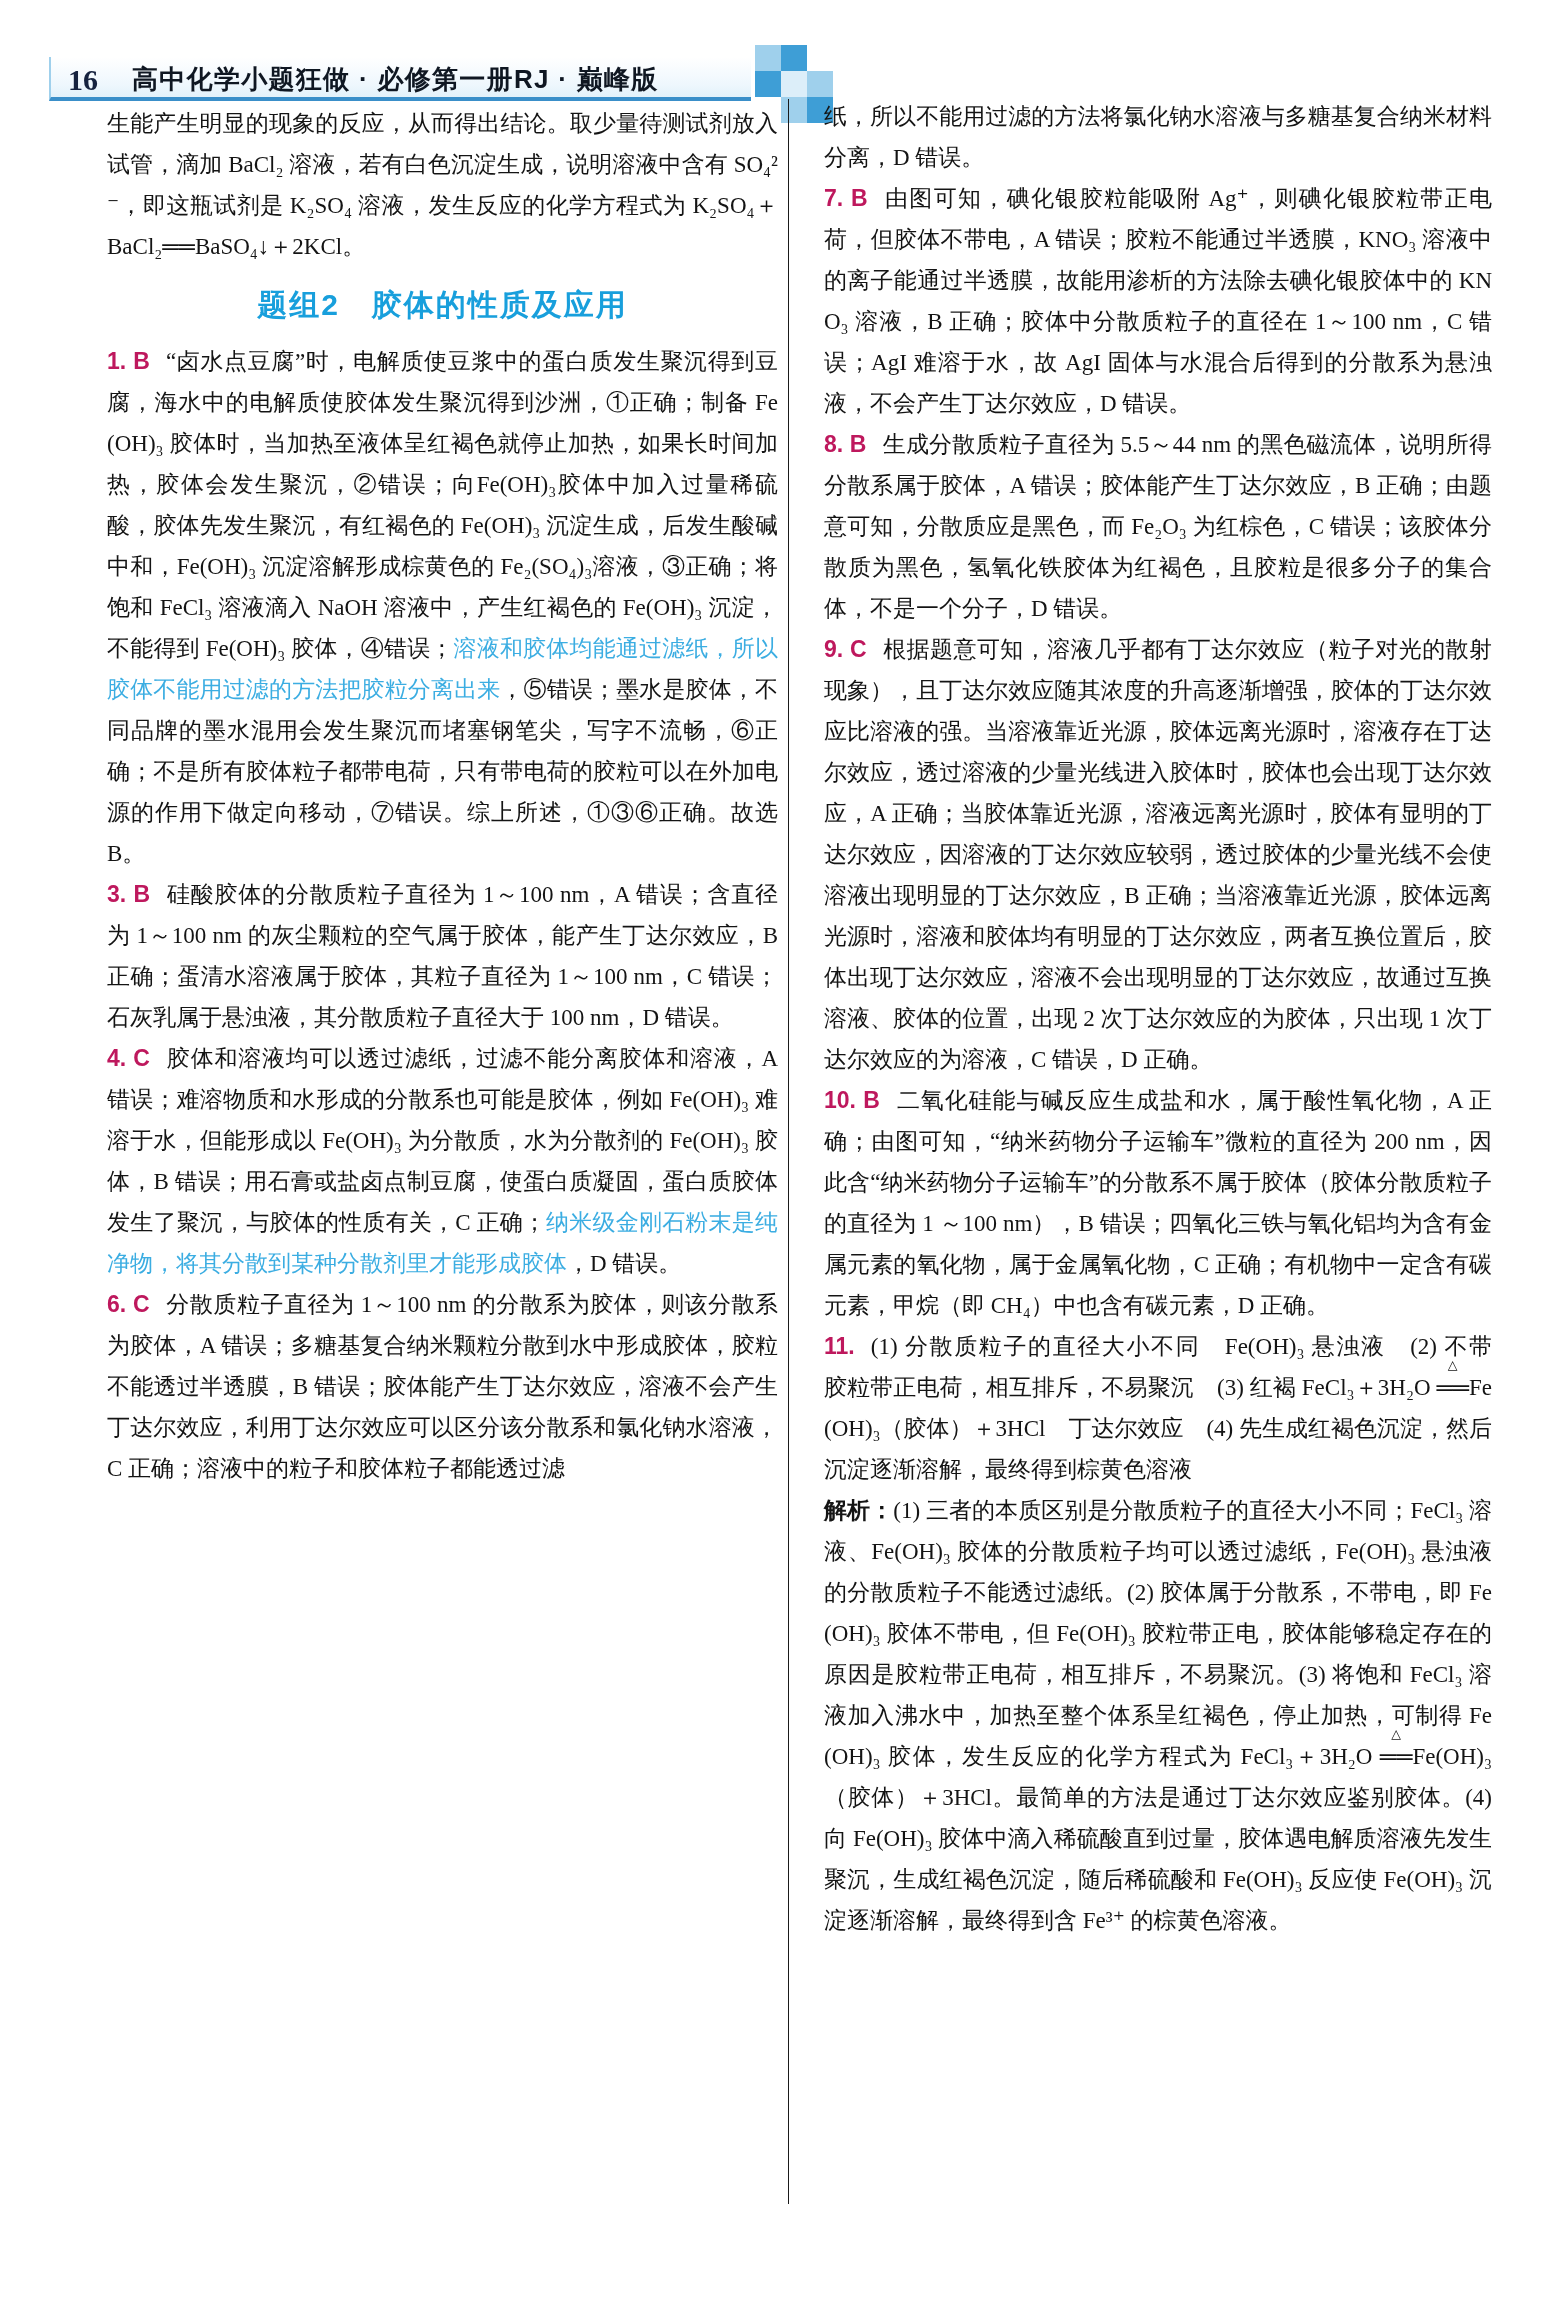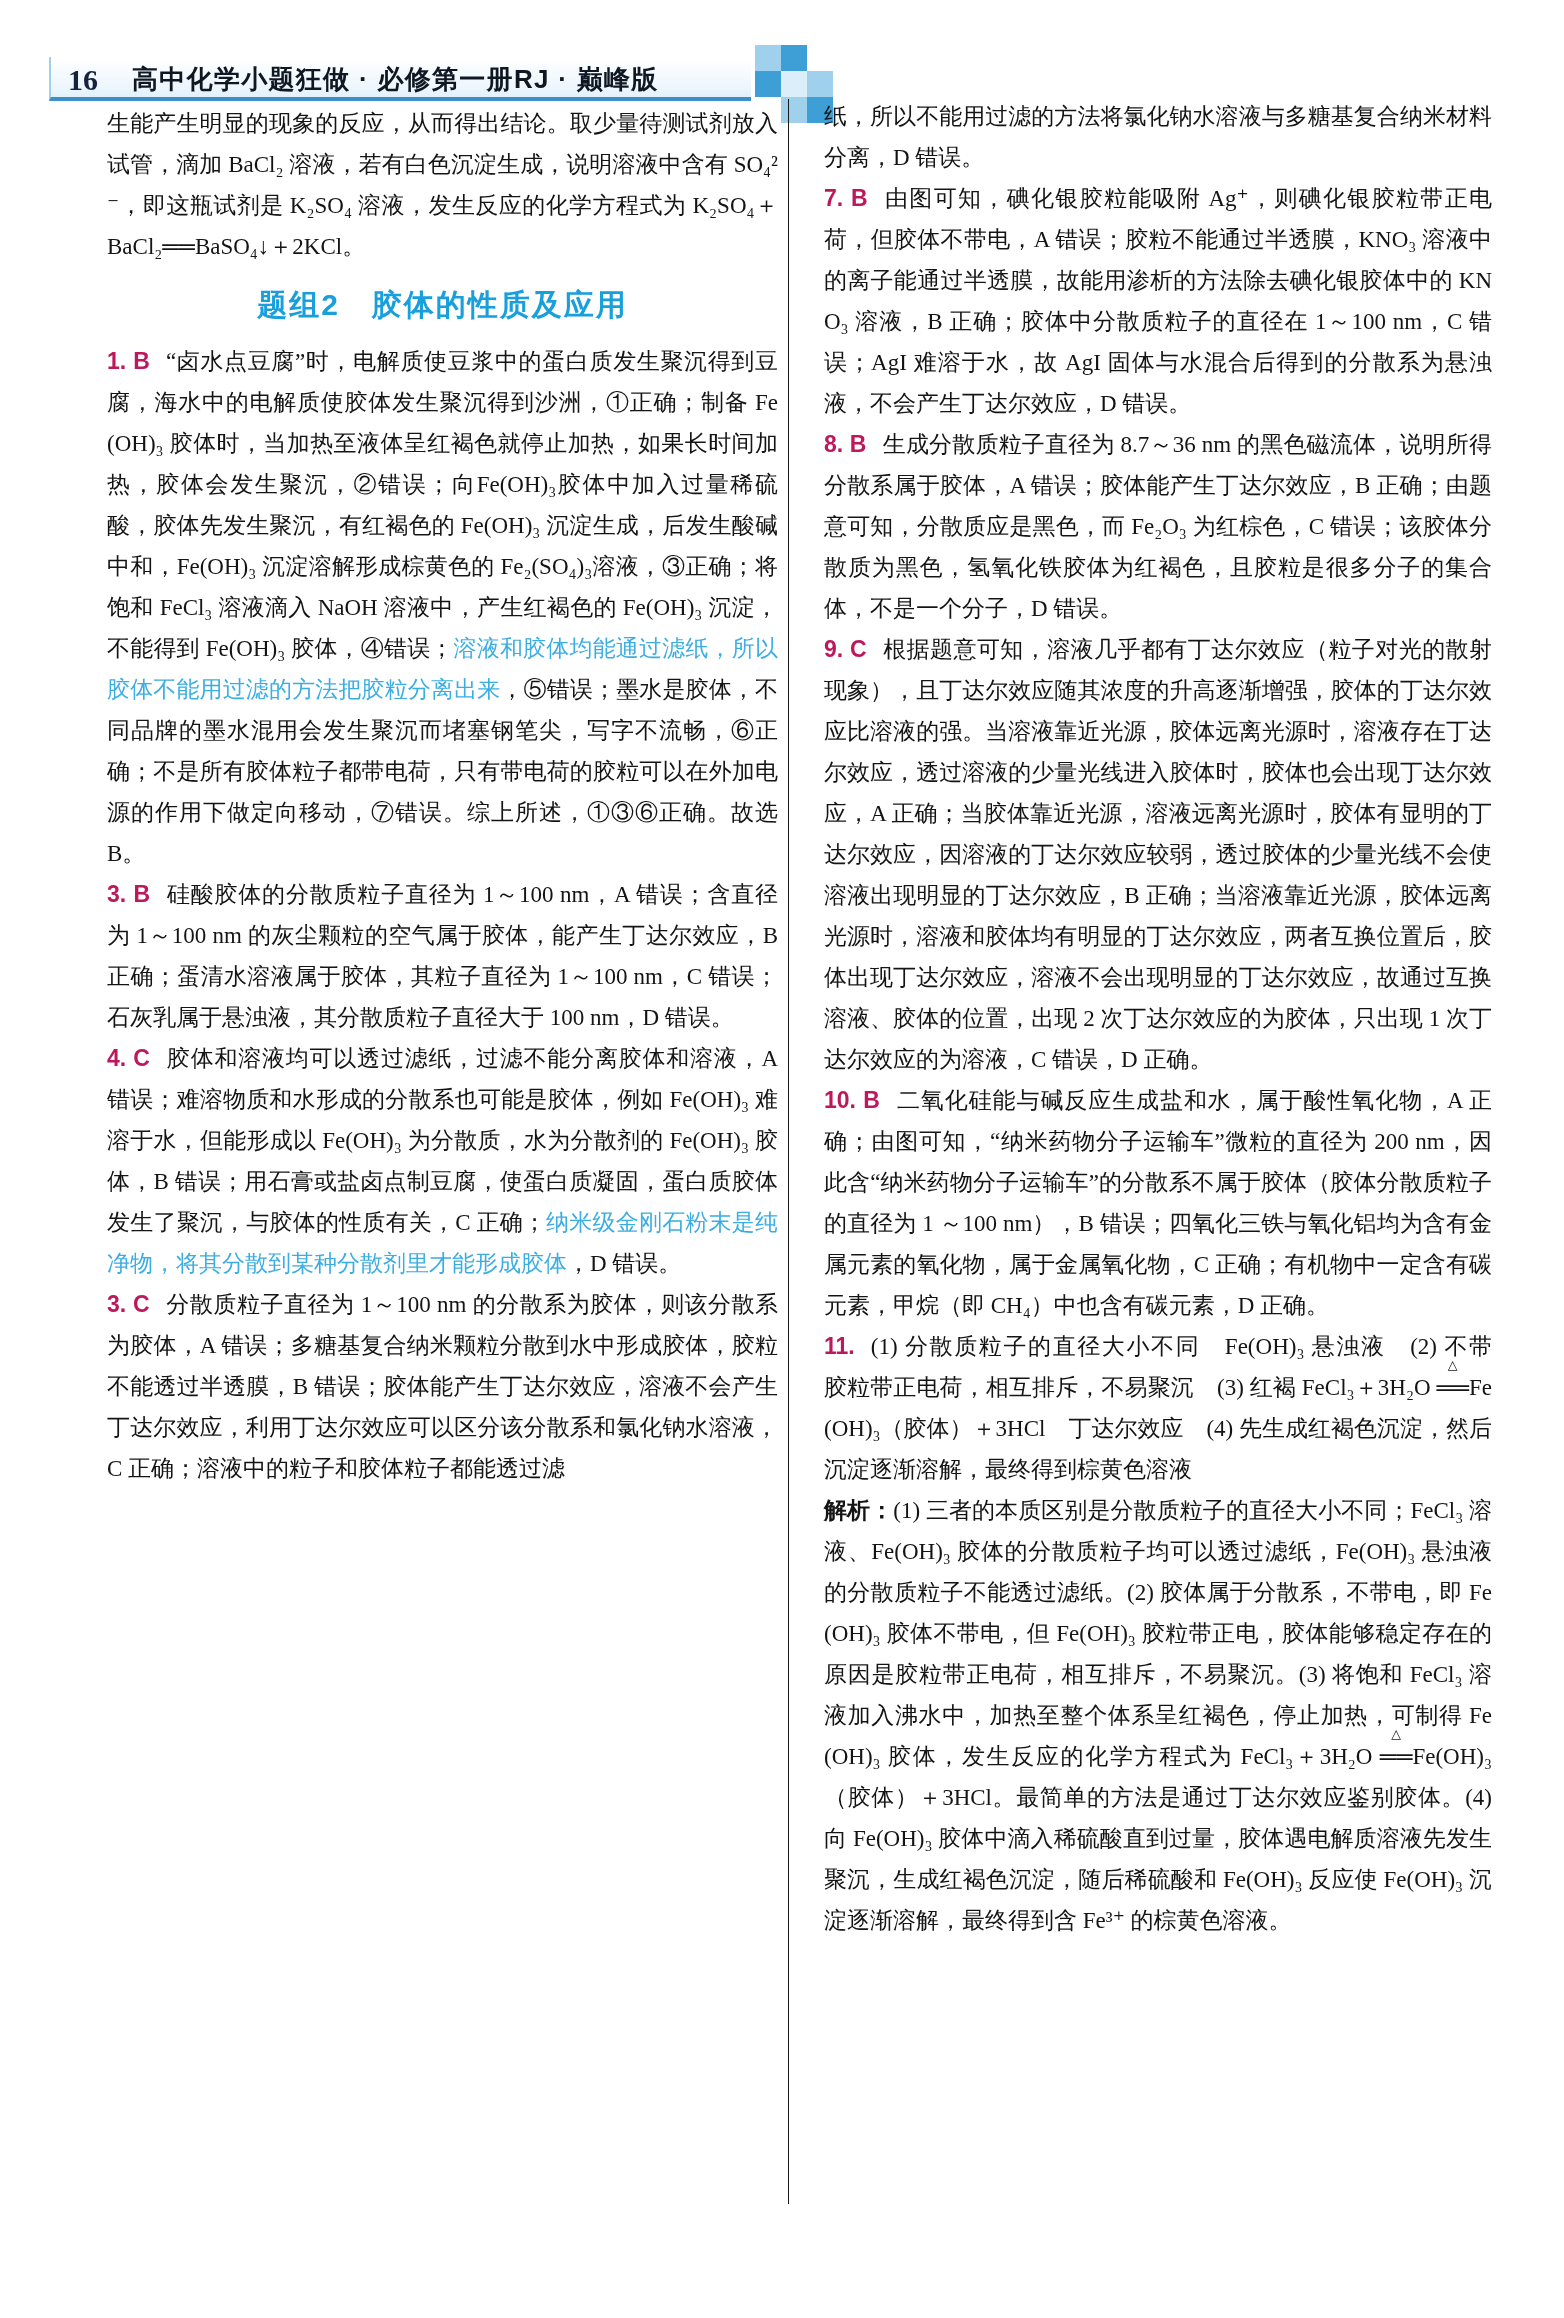--- a/index.html
+++ b/index.html
@@ -78,27 +78,27 @@
   </div>
 
   <div class="divider"></div>
 
   <div class="col col-left">
       <p><span>生能产生明显的现象的反应，从而得出结论。取少量待测试剂放入试管，滴加 BaCl₂ 溶液，若有白色沉淀生成，说明溶液中含有 SO₄²⁻，即这瓶试剂是 K₂SO₄ 溶液，发生反应的化学方程式为 K₂SO₄＋BaCl₂══BaSO₄↓＋2KCl。</span></p>
       <p class="group-title"><span>题组2　胶体的性质及应用</span></p>
       <p><span class="num">1. B</span><span>“卤水点豆腐”时，电解质使豆浆中的蛋白质发生聚沉得到豆腐，海水中的电解质使胶体发生聚沉得到沙洲，①正确；制备 Fe(OH)₃ 胶体时，当加热至液体呈红褐色就停止加热，如果长时间加热，胶体会发生聚沉，②错误；向Fe(OH)₃胶体中加入过量稀硫酸，胶体先发生聚沉，有红褐色的 Fe(OH)₃ 沉淀生成，后发生酸碱中和，Fe(OH)₃ 沉淀溶解形成棕黄色的 Fe₂(SO₄)₃溶液，③正确；将饱和 FeCl₃ 溶液滴入 NaOH 溶液中，产生红褐色的 Fe(OH)₃ 沉淀，不能得到 Fe(OH)₃ 胶体，④错误；</span><span class="blue">溶液和胶体均能通过滤纸，所以胶体不能用过滤的方法把胶粒分离出来</span><span>，⑤错误；墨水是胶体，不同品牌的墨水混用会发生聚沉而堵塞钢笔尖，写字不流畅，⑥正确；不是所有胶体粒子都带电荷，只有带电荷的胶粒可以在外加电源的作用下做定向移动，⑦错误。综上所述，①③⑥正确。故选 B。</span></p>
       <p><span class="num">3. B</span><span>硅酸胶体的分散质粒子直径为 1～100 nm，A 错误；含直径为 1～100 nm 的灰尘颗粒的空气属于胶体，能产生丁达尔效应，B 正确；蛋清水溶液属于胶体，其粒子直径为 1～100 nm，C 错误；石灰乳属于悬浊液，其分散质粒子直径大于 100 nm，D 错误。</span></p>
       <p><span class="num">4. C</span><span>胶体和溶液均可以透过滤纸，过滤不能分离胶体和溶液，A 错误；难溶物质和水形成的分散系也可能是胶体，例如 Fe(OH)₃ 难溶于水，但能形成以 Fe(OH)₃ 为分散质，水为分散剂的 Fe(OH)₃ 胶体，B 错误；用石膏或盐卤点制豆腐，使蛋白质凝固，蛋白质胶体发生了聚沉，与胶体的性质有关，C 正确；</span><span class="blue">纳米级金刚石粉末是纯净物，将其分散到某种分散剂里才能形成胶体</span><span>，D 错误。</span></p>
-      <p><span class="num">3. C</span><span>分散质粒子直径为 1～100 nm 的分散系为胶体，则该分散系为胶体，A 错误；多糖基复合纳米颗粒分散到水中形成胶体，胶粒不能透过半透膜，B 错误；胶体能产生丁达尔效应，溶液不会产生丁达尔效应，利用丁达尔效应可以区分该分散系和氯化钠水溶液，C 正确；溶液中的粒子和胶体粒子都能透过滤</span></p>
+      <p><span class="num">6. C</span><span>分散质粒子直径为 1～100 nm 的分散系为胶体，则该分散系为胶体，A 错误；多糖基复合纳米颗粒分散到水中形成胶体，胶粒不能透过半透膜，B 错误；胶体能产生丁达尔效应，溶液不会产生丁达尔效应，利用丁达尔效应可以区分该分散系和氯化钠水溶液，C 正确；溶液中的粒子和胶体粒子都能透过滤</span></p>
     </div>
 
   <div class="col col-right">
       <p><span>纸，所以不能用过滤的方法将氯化钠水溶液与多糖基复合纳米材料分离，D 错误。</span></p>
       <p><span class="num">7. B</span><span>由图可知，碘化银胶粒能吸附 Ag⁺，则碘化银胶粒带正电荷，但胶体不带电，A 错误；胶粒不能通过半透膜，KNO₃ 溶液中的离子能通过半透膜，故能用渗析的方法除去碘化银胶体中的 KNO₃ 溶液，B 正确；胶体中分散质粒子的直径在 1～100 nm，C 错误；AgI 难溶于水，故 AgI 固体与水混合后得到的分散系为悬浊液，不会产生丁达尔效应，D 错误。</span></p>
-      <p><span class="num">8. B</span><span>生成分散质粒子直径为 8.7～36 nm 的黑色磁流体，说明所得分散系属于胶体，A 错误；胶体能产生丁达尔效应，B 正确；由题意可知，分散质应是黑色，而 Fe₂O₃ 为红棕色，C 错误；该胶体分散质为黑色，氢氧化铁胶体为红褐色，且胶粒是很多分子的集合体，不是一个分子，D 错误。</span></p>
+      <p><span class="num">8. B</span><span>生成分散质粒子直径为 5.5～44 nm 的黑色磁流体，说明所得分散系属于胶体，A 错误；胶体能产生丁达尔效应，B 正确；由题意可知，分散质应是黑色，而 Fe₂O₃ 为红棕色，C 错误；该胶体分散质为黑色，氢氧化铁胶体为红褐色，且胶粒是很多分子的集合体，不是一个分子，D 错误。</span></p>
       <p><span class="num">9. C</span><span>根据题意可知，溶液几乎都有丁达尔效应（粒子对光的散射现象），且丁达尔效应随其浓度的升高逐渐增强，胶体的丁达尔效应比溶液的强。当溶液靠近光源，胶体远离光源时，溶液存在丁达尔效应，透过溶液的少量光线进入胶体时，胶体也会出现丁达尔效应，A 正确；当胶体靠近光源，溶液远离光源时，胶体有显明的丁达尔效应，因溶液的丁达尔效应较弱，透过胶体的少量光线不会使溶液出现明显的丁达尔效应，B 正确；当溶液靠近光源，胶体远离光源时，溶液和胶体均有明显的丁达尔效应，两者互换位置后，胶体出现丁达尔效应，溶液不会出现明显的丁达尔效应，故通过互换溶液、胶体的位置，出现 2 次丁达尔效应的为胶体，只出现 1 次丁达尔效应的为溶液，C 错误，D 正确。</span></p>
       <p><span class="num">10. B</span><span>二氧化硅能与碱反应生成盐和水，属于酸性氧化物，A 正确；由图可知，“纳米药物分子运输车”微粒的直径为 200 nm，因此含“纳米药物分子运输车”的分散系不属于胶体（胶体分散质粒子的直径为 1 ～100 nm），B 错误；四氧化三铁与氧化铝均为含有金属元素的氧化物，属于金属氧化物，C 正确；有机物中一定含有碳元素，甲烷（即 CH₄）中也含有碳元素，D 正确。</span></p>
       <p><span class="num">11.</span><span>(1) 分散质粒子的直径大小不同　Fe(OH)₃ 悬浊液　(2) 不带　胶粒带正电荷，相互排斥，不易聚沉　(3) 红褐 </span><span>FeCl₃＋3H₂O </span><span class="has-sup">══<span class="sup-mark">△</span></span><span>Fe(OH)₃（胶体）＋3HCl　丁达尔效应　(4) 先生成红褐色沉淀，然后沉淀逐渐溶解，最终得到棕黄色溶液</span></p>
       <p><span class="bold">解析：</span><span>(1) 三者的本质区别是分散质粒子的直径大小不同；FeCl₃ 溶液、Fe(OH)₃ 胶体的分散质粒子均可以透过滤纸，Fe(OH)₃ 悬浊液的分散质粒子不能透过滤纸。(2) 胶体属于分散系，不带电，即 Fe(OH)₃ 胶体不带电，但 Fe(OH)₃ 胶粒带正电，胶体能够稳定存在的原因是胶粒带正电荷，相互排斥，不易聚沉。(3) 将饱和 FeCl₃ 溶液加入沸水中，加热至整个体系呈红褐色，停止加热，可制得 Fe(OH)₃ 胶体，发生反应的化学方程式为 FeCl₃＋3H₂O </span><span class="has-sup">══<span class="sup-mark">△</span></span><span>Fe(OH)₃（胶体）＋3HCl。最简单的方法是通过丁达尔效应鉴别胶体。(4) 向 Fe(OH)₃ 胶体中滴入稀硫酸直到过量，胶体遇电解质溶液先发生聚沉，生成红褐色沉淀，随后稀硫酸和 Fe(OH)₃ 反应使 Fe(OH)₃ 沉淀逐渐溶解，最终得到含 Fe³⁺ 的棕黄色溶液。</span></p>
     </div>
 
 </div>
 
 
 </body></html>

